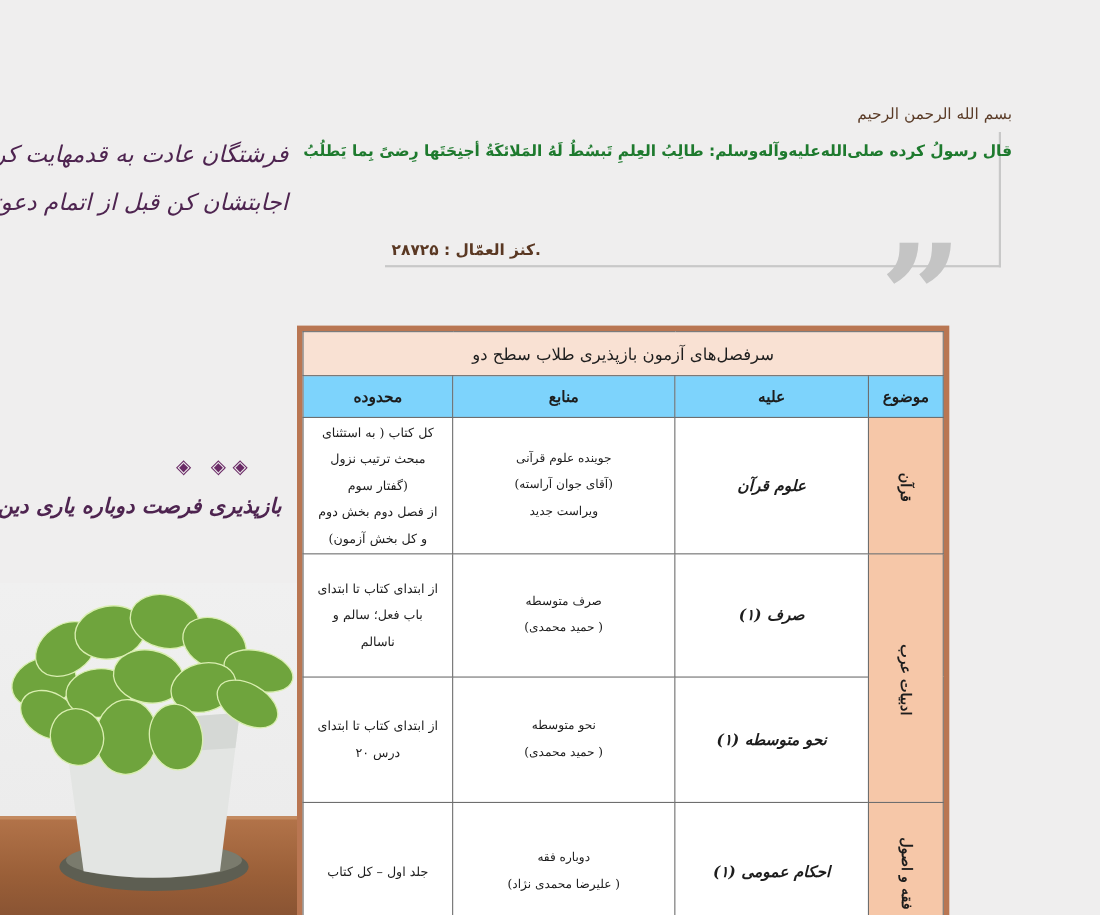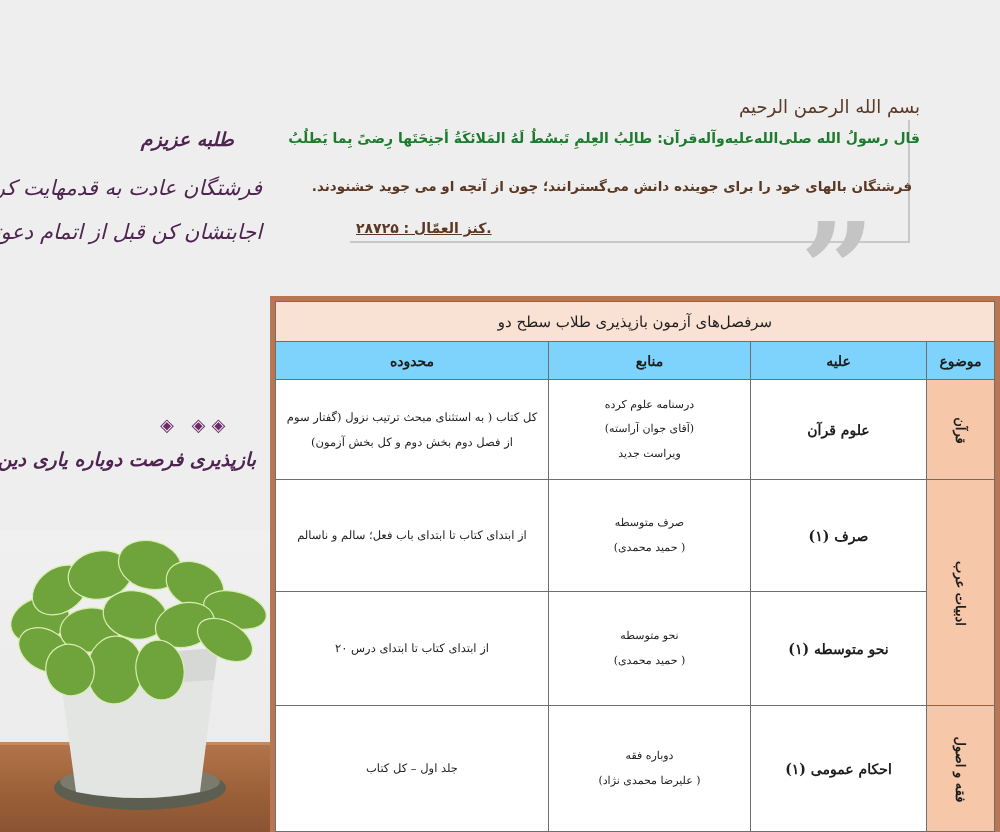--- a/index.html
+++ b/index.html
@@ -10,21 +10,21 @@
     position: relative;
   }
 
   
   .hadith {
     position: absolute;
     left: 340px; top: 90px; width: 600px; height: 160px;
   }
   .hadith .basmala {
     position: absolute; right: 20px; top: 6px;
-    direction: rtl; font-size: 18px; color: #5a3b27;
+    direction: rtl; font-size: 14px; color: #5a3b27;
     font-family: "DejaVu Sans", sans-serif;
   }
   .hadith .frame {
     position: absolute; left: 10px; right: 30px; top: 30px; height: 123px;
     border-right: 2px solid #c8c8c8;
     border-bottom: 2px solid #c8c8c8;
   }
   .hadith .arabic {
     position: absolute; right: 20px; top: 40px;
     direction: rtl; font-size: 14px; font-weight: bold; color: #1e7a2e;
@@ -33,21 +33,21 @@
   }
   .hadith .persian {
     position: absolute; right: 28px; top: 88px;
     direction: rtl; font-size: 13.5px; font-weight: bold; color: #5a3823;
     white-space: nowrap;
     font-family: "DejaVu Sans", sans-serif;
   }
   .hadith .source {
     position: absolute; left: 12px; top: 130px;
     direction: rtl; font-size: 14px; font-weight: bold; color: #5a3823;
-    white-space: nowrap; background: #efeeee; padding: 0 6px 0 4px; text-decoration: underline;
+    white-space: nowrap; background: #efeeee; padding: 0 6px 0 4px;
   }
   .quote-marks {
     position: absolute; left: 800px; top: 205px;
     font-family: "DejaVu Serif", serif;
     font-size: 130px; line-height: 1; color: #c4c4c4;
     letter-spacing: -6px; font-weight: bold;
   }
 
   
   .poem {
@@ -77,21 +77,21 @@
   .plant .table-top {
     position: absolute; left: 0; bottom: 0; width: 100%; height: 90px;
     background: linear-gradient(#b3744a 0%, #9a5f38 60%, #8a5433 100%);
   }
   .plant .table-top::before {
     content: ""; position: absolute; left: 0; top: 0; width: 100%; height: 3px; background: #c48a5f;
   }
 
   
   .syllabus {
-    position: absolute; left: 270px; top: 296px; width: 730px; height: 536px;
+    position: absolute; left: 270px; top: 296px; width: 593px; height: 536px;
     background: #b97652;
     padding: 5px 5px 0 5px;
   }
   .syllabus table {
     width: 100%; border-collapse: collapse; table-layout: fixed; direction: rtl;
     background: #fff;
     font-family: "DejaVu Serif", serif;
   }
   .syllabus td, .syllabus th {
     border: 1.5px solid #6e6e6e;
@@ -103,42 +103,40 @@
   .syllabus .head-row th {
     background: #7dd3fc; height: 38px; font-size: 14px; font-weight: bold;
   }
   .syllabus td.subject {
     background: #f6c7a8; width: 68px;
   }
   .syllabus td.subject span {
     display: inline-block; transform: rotate(90deg); white-space: nowrap;
     font-size: 13px; font-weight: bold;
   }
-  .syllabus td.course { font-size: 14px; font-weight: bold; }
+  .syllabus td.course { font-size: 14px; font-weight: bold; font-style: italic; }
   .syllabus td.source { font-size: 11px; line-height: 2.2; }
-  .syllabus td.range { font-size: 11.5px; line-height: 2.1; padding: 16px 10px; }
+  .syllabus td.range { font-size: 11.5px; line-height: 2.1; padding: 1px 10px; }
   .syllabus tr.r1 td { height: 100px; }
   .syllabus tr.r2 td { height: 112px; }
   .syllabus tr.r3 td { height: 114px; }
   .syllabus tr.r4 td { height: 126px; }
 </style>
 </head>
 <body>
 
 <div class="hadith">
   <div class="frame"></div>
   <div class="basmala">بسم الله الرحمن الرحیم</div>
-  <div class="arabic">قال رسولُ الله  صلی‌الله‌علیه‌وآله‌قرآن: طالِبُ العِلمِ تَبسُطُ لَهُ المَلائکَةُ أجنِحَتَها رِضیً بِما یَطلُبُ</div>
-  <div class="persian">فرشتگان بالهای خود را برای جوینده دانش می‌گسترانند؛ چون از آنچه او می جوید خشنودند.</div>
+  <div class="arabic">قال رسولُ کرده  صلی‌الله‌علیه‌وآله‌وسلم: طالِبُ العِلمِ تَبسُطُ لَهُ المَلائکَةُ أجنِحَتَها رِضیً بِما یَطلُبُ</div>
   <div class="source">.کنز العمّال : ۲۸۷۲۵</div>
 </div>
 <div class="quote-marks">”</div>
 
 <div class="poem">
-  <div class="line greeting">طلبه عزیزم</div>
   <div class="line">فرشتگان عادت به قدمهایت کرده</div>
   <div class="line">اجابتشان کن قبل از اتمام دعوتشان</div>
 </div>
 <div class="diamonds">◈ ◈◈</div>
 <div class="slogan">بازپذیری فرصت دوباره یاری دین خدا</div>
 
 <div class="plant">
   <div class="table-top"></div>
   <svg width="272" height="302" viewBox="0 0 272 302" style="position:absolute;left:0;top:0">
 
@@ -185,21 +183,21 @@
       <th>منابع</th>
       <th>محدوده</th>
     </tr>
 
     <tr class="r1">
       <td class="subject">
         <span>قرآن</span>
       </td>
       <td class="course">علوم قرآن</td>
       <td class="source">
-        <div>درسنامه علوم کرده</div>
+        <div>جوینده علوم قرآنی</div>
         <div>(آقای جوان آراسته)</div>
         <div>ویراست جدید</div>
       </td>
       <td class="range">
         <div>کل کتاب ( به استثنای مبحث ترتیب نزول (گفتار سوم</div>
         <div>از فصل دوم بخش دوم و کل بخش آزمون)</div>
       </td>
     </tr>
 
     <tr class="r2">

